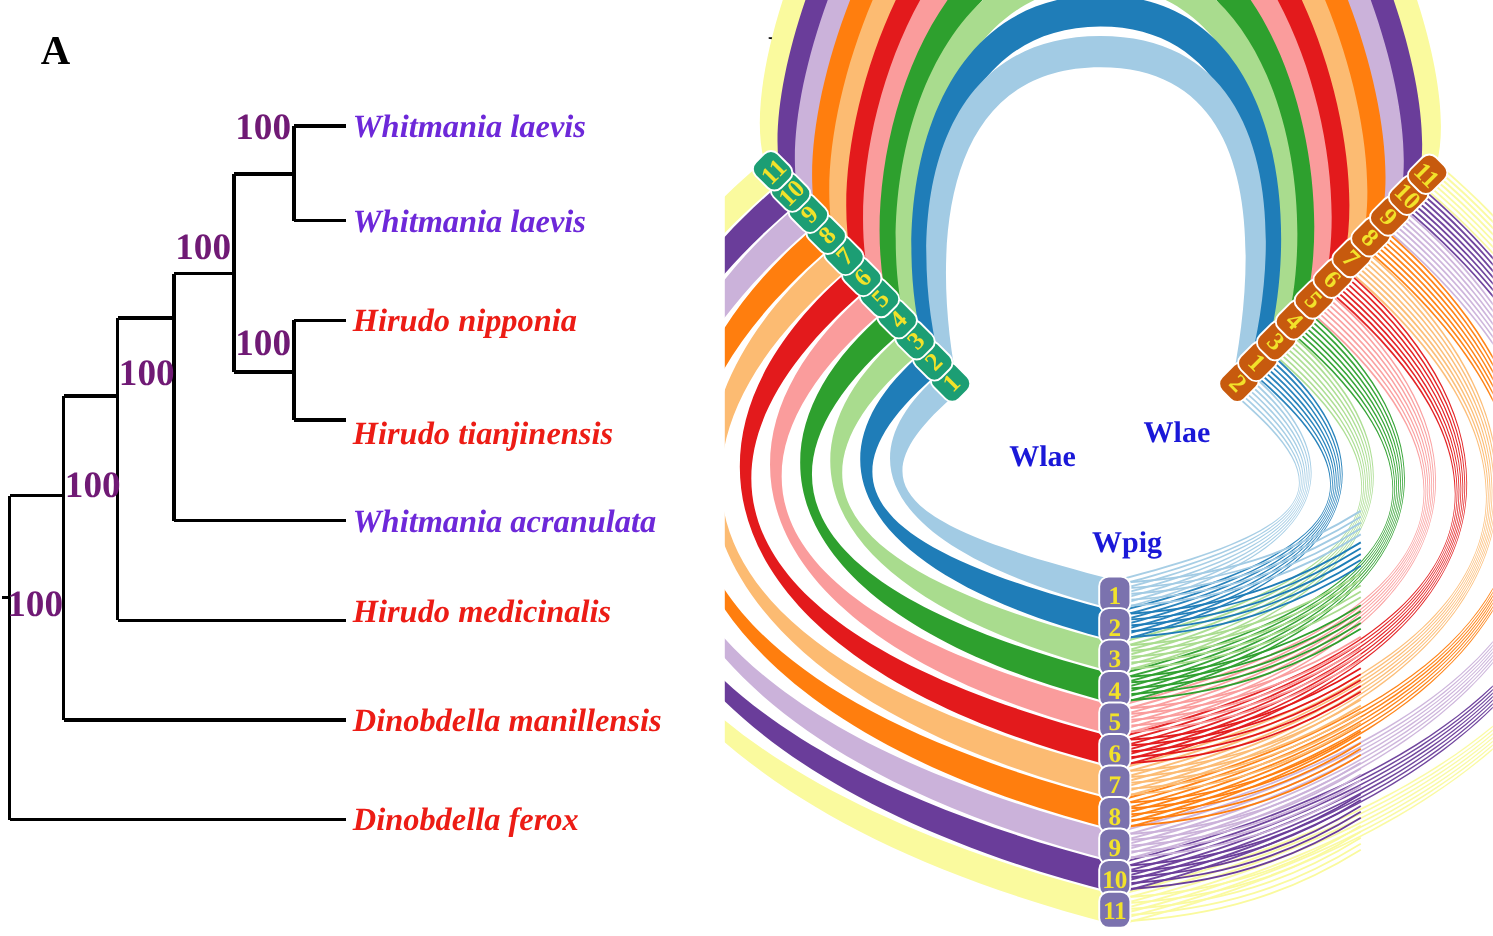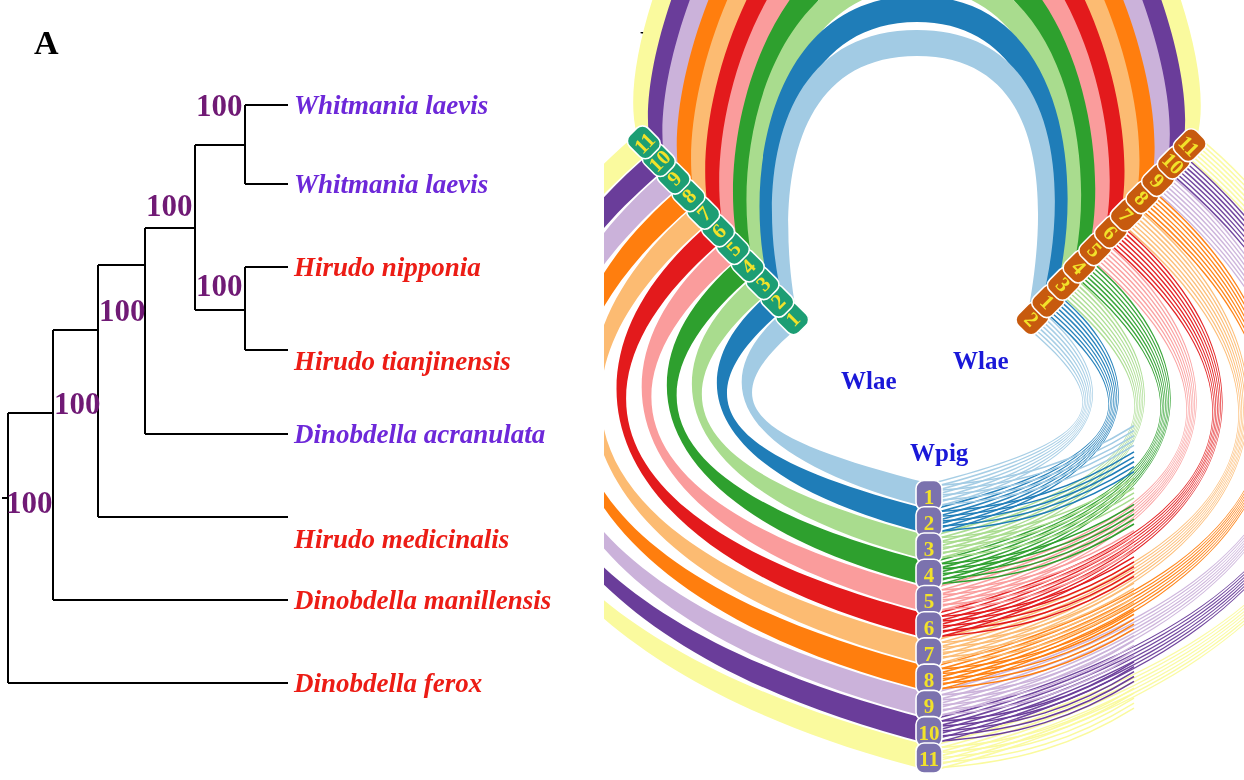--- a/index.html
+++ b/index.html
@@ -78,22 +78,22 @@
     <div class="support" style="left:146px;top:190px;">100</div>
     <div class="support" style="left:196px;top:270px;">100</div>
     <div class="support" style="left:99px;top:295px;">100</div>
     <div class="support" style="left:54px;top:388px;">100</div>
     <div class="support" style="left:6px;top:487px;">100</div>
 
     <div class="taxon blue" style="left:294px;top:92px;">Whitmania laevis</div>
     <div class="taxon blue" style="left:294px;top:171px;">Whitmania laevis</div>
     <div class="taxon red" style="left:294px;top:254px;">Hirudo nipponia</div>
     <div class="taxon red" style="left:294px;top:348px;font-style:italic;">Hirudo tianjinensis</div>
-    <div class="taxon blue" style="left:294px;top:421px;">Dinobdella acranulata</div>
-    <div class="taxon red" style="left:294px;top:526px;">Hirudo medicinalis</div>
+    <div class="taxon blue" style="left:294px;top:421px;">Whitmania acranulata</div>
+    <div class="taxon red" style="left:294px;top:496px;">Hirudo medicinalis</div>
     <div class="taxon red" style="left:294px;top:587px;">Dinobdella manillensis</div>
     <div class="taxon red" style="left:294px;top:670px;text-align:center;">Dinobdella ferox</div>
   </div>
 
   <div>
     <div class="panel-label" id="label-B">B</div>
 
     <svg id="synteny-svg" width="640" height="780" viewBox="0 0 640 780" style="position:absolute;left:604px;top:0;">
       <defs>
         <clipPath id="clipAll">

